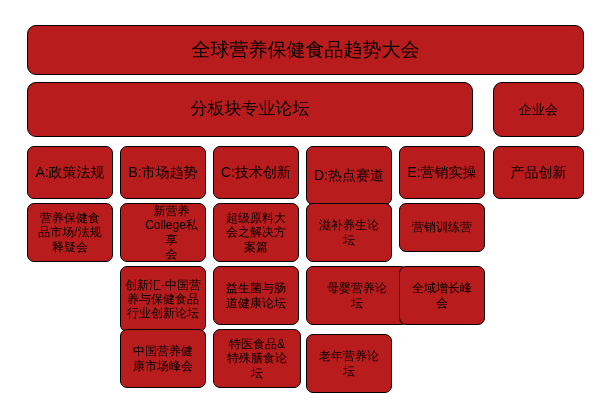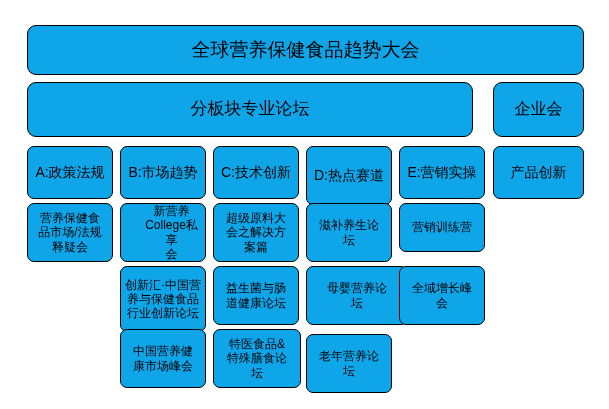--- a/index.html
+++ b/index.html
@@ -17,39 +17,39 @@
   #canvas {
     position: relative;
     width: 609px;
     height: 409px;
   }
   .node {
     position: absolute;
     box-sizing: border-box;
     border: 1px solid #000000;
     border-radius: 7px;
-    background: #0ea5e9;
+    background: #b91c1c;
     display: flex;
     align-items: center;
     justify-content: center;
     text-align: center;
     line-height: 1.18;
     padding: 2px 3px;
     white-space: pre-line;
   }
   .node.title {
     font-size: 19px;
     border-radius: 9px;
   }
   .node.sub {
     font-size: 17px;
     border-radius: 9px;
   }
   .node.corp {
-    font-size: 16px;
+    font-size: 13px;
     border-radius: 9px;
   }
   .node.cat {
     font-size: 14px;
   }
   .node.leaf {
     font-size: 12px;
   }
 </style>
 </head>

